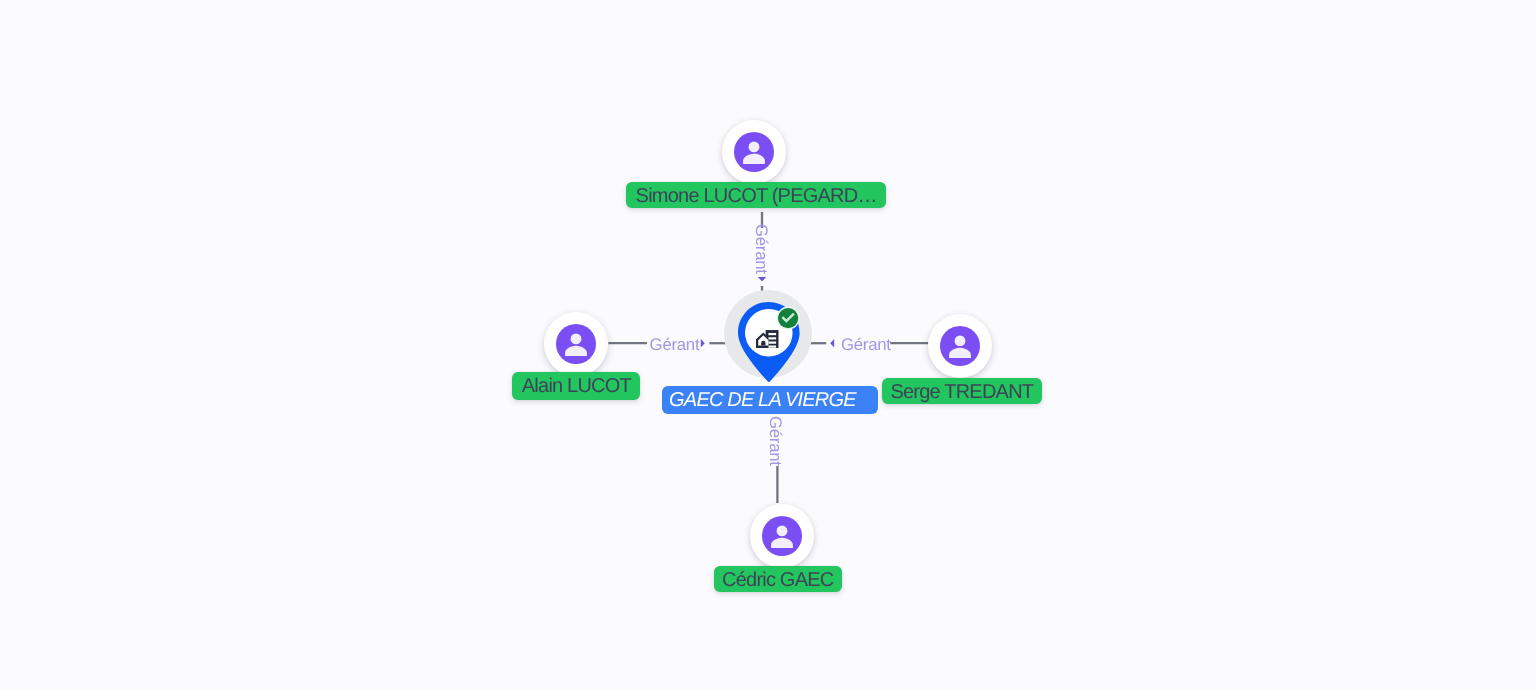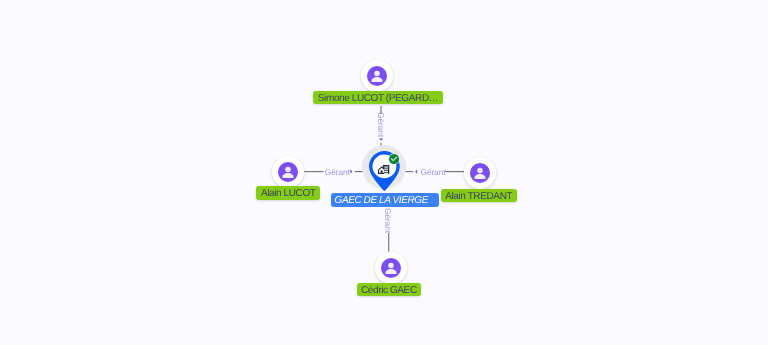--- a/index.html
+++ b/index.html
@@ -19,21 +19,21 @@
   .avatar {
     position: absolute;
     width: 32px; height: 32px;
     border-radius: 50%;
     background: #ffffff;
     box-shadow: 0 1px 3px rgba(60,64,80,0.25);
   }
   .avatar svg { position: absolute; left: 6px; top: 6px; }
   .pill {
     position: absolute;
-    background: #84cc16;
+    background: #22c55e;
     border-radius: 3px;
     box-shadow: 0 1px 2.5px rgba(60,64,80,0.18), 0 0 1px rgba(60,64,80,0.10);
     color: #3d4458;
     font-size: 10px;
     letter-spacing: -0.38px;
     word-spacing: -0.1px;
     line-height: 15.2px;
     height: 13.6px;
     padding: 0 4.5px;
     white-space: nowrap;
@@ -101,21 +101,21 @@
   </div>
   <div class="pill" style="left:256.4px; top:186.4px;">Alain LUCOT</div>
 
   <div class="avatar" style="left:464.3px; top:156.5px;">
     <svg width="20" height="20" viewBox="0 0 20 20">
       <circle cx="10" cy="10" r="10" fill="#7a4ef2"></circle>
       <circle cx="10" cy="7.45" r="2.72" fill="#f2eefd"></circle>
       <path d="M10 10.9c-3.2 0-5.45 1.95-5.45 3.45v1.65h10.9v-1.65c0-1.5-2.25-3.45-5.45-3.45z" fill="#f2eefd"></path>
     </svg>
   </div>
-  <div class="pill" style="left:440.7px; top:188.9px;">Alain TREDANT</div>
+  <div class="pill" style="left:440.7px; top:188.9px;">Serge TREDANT</div>
 
   <div class="avatar" style="left:375.4px; top:252.3px;">
     <svg width="20" height="20" viewBox="0 0 20 20">
       <circle cx="10" cy="10" r="10" fill="#7a4ef2"></circle>
       <circle cx="10" cy="7.45" r="2.72" fill="#f2eefd"></circle>
       <path d="M10 10.9c-3.2 0-5.45 1.95-5.45 3.45v1.65h10.9v-1.65c0-1.5-2.25-3.45-5.45-3.45z" fill="#f2eefd"></path>
     </svg>
   </div>
   <div class="pill" style="left:356.5px; top:282.5px;">Cédric GAEC</div>
 

